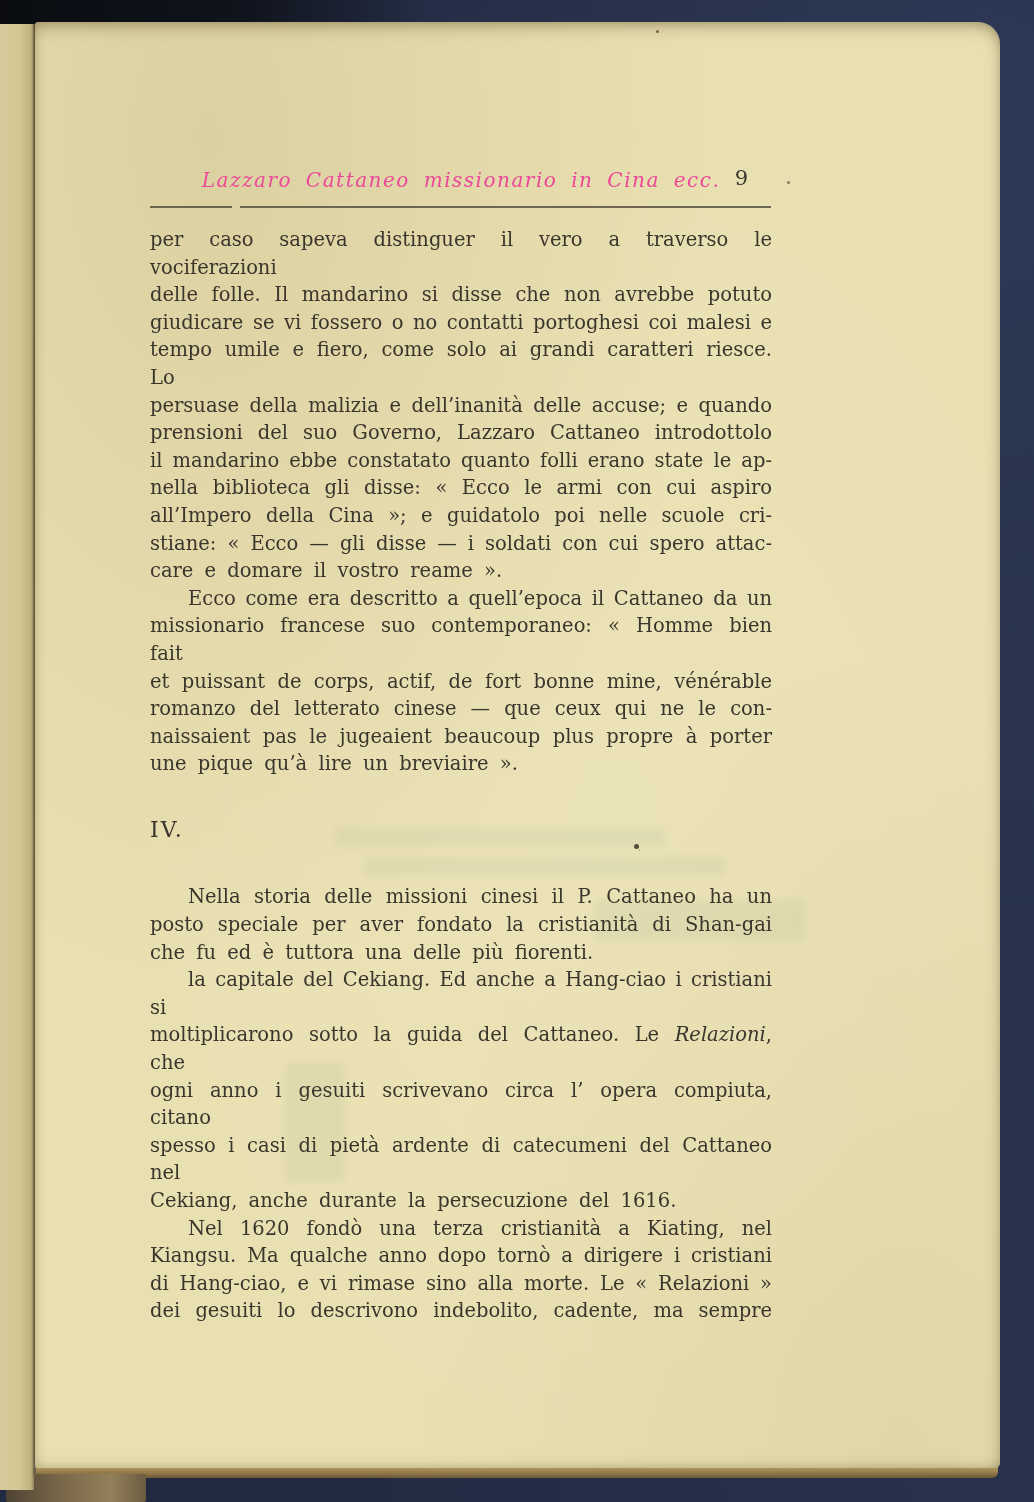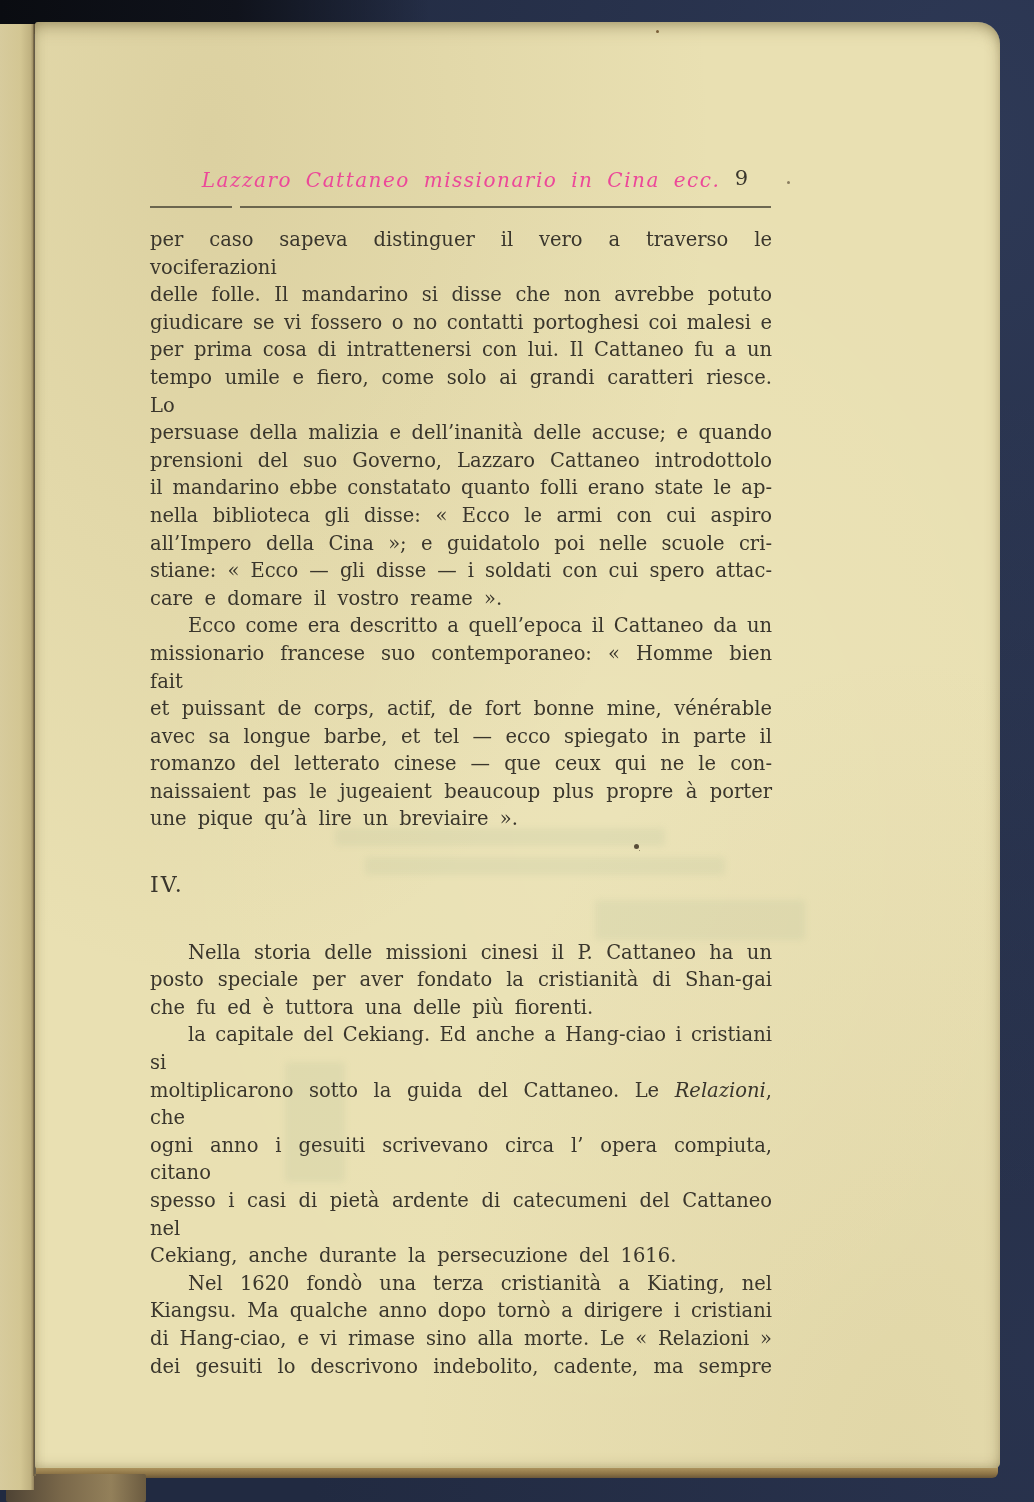--- a/index.html
+++ b/index.html
@@ -127,35 +127,33 @@
 </div>
 <div class="header-rule rule-left"></div>
 <div class="header-rule rule-right"></div>
 
 <div class="text-column ink">
   <div id="paras-top">
       <div class="para">
         <div class="line"><span>per caso sapeva distinguer il vero a traverso le vociferazioni</span></div>
         <div class="line"><span>delle folle. Il mandarino si disse che non avrebbe potuto</span></div>
         <div class="line"><span>giudicare se vi fossero o no contatti portoghesi coi malesi e</span></div>
-        <div class="line"><span>per prima cosa di intrattenersi con lui. Il Cattaneo fu a un</span></div>
         <div class="line"><span>tempo umile e fiero, come solo ai grandi caratteri riesce. Lo</span></div>
         <div class="line"><span>persuase della malizia e dell’inanità delle accuse; e quando</span></div>
         <div class="line"><span>prensioni del suo Governo, Lazzaro Cattaneo introdottolo</span></div>
         <div class="line"><span>il mandarino ebbe constatato quanto folli erano state le ap-</span></div>
         <div class="line"><span>nella biblioteca gli disse: « Ecco le armi con cui aspiro</span></div>
         <div class="line"><span>all’Impero della Cina »; e guidatolo poi nelle scuole cri-</span></div>
         <div class="line"><span>stiane: « Ecco — gli disse — i soldati con cui spero attac-</span></div>
         <div class="line para-last"><span>care e domare il vostro reame ».</span></div>
       </div>
       <div class="para indent">
         <div class="line"><span>Ecco come era descritto a quell’epoca il Cattaneo da un</span></div>
         <div class="line"><span>missionario francese suo contemporaneo: « Homme bien fait</span></div>
         <div class="line"><span>et puissant de corps, actif, de fort bonne mine, vénérable</span></div>
-        <div class="line"><span>avec sa longue barbe, et tel — ecco spiegato in parte il</span></div>
         <div class="line"><span>romanzo del letterato cinese — que ceux qui ne le con-</span></div>
         <div class="line"><span>naissaient pas le jugeaient beaucoup plus propre à porter</span></div>
         <div class="line para-last"><span>une pique qu’à lire un breviaire ».</span></div>
       </div>
     </div>
   <div class="spacer-1"></div>
   <div class="section-heading">IV.</div>
   <div class="spacer-2"></div>
   <div id="paras-bottom">
       <div class="para indent">

